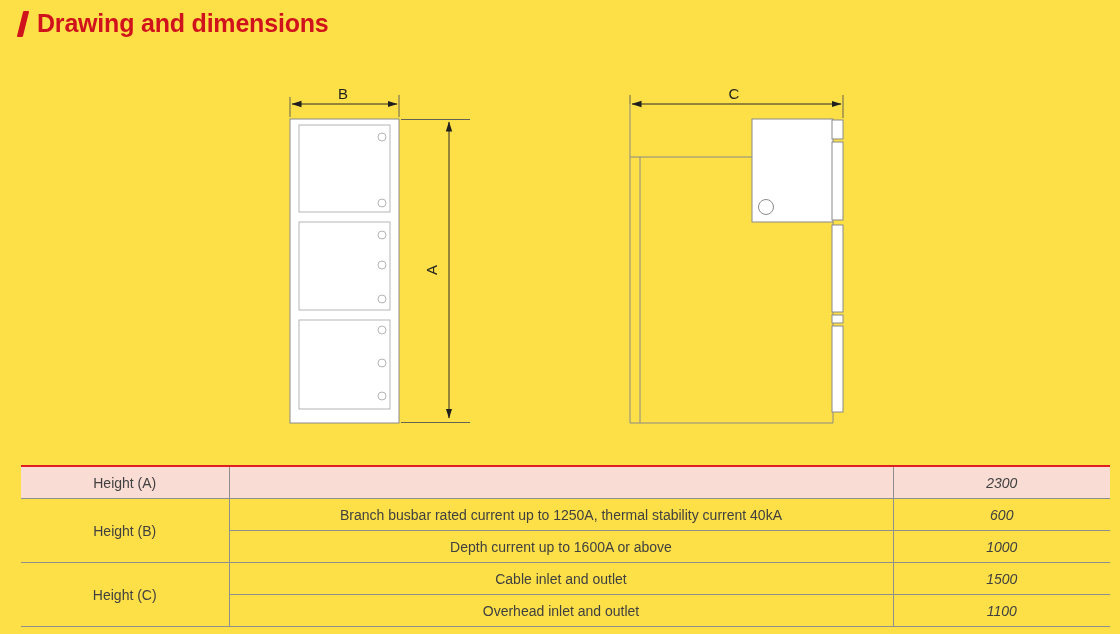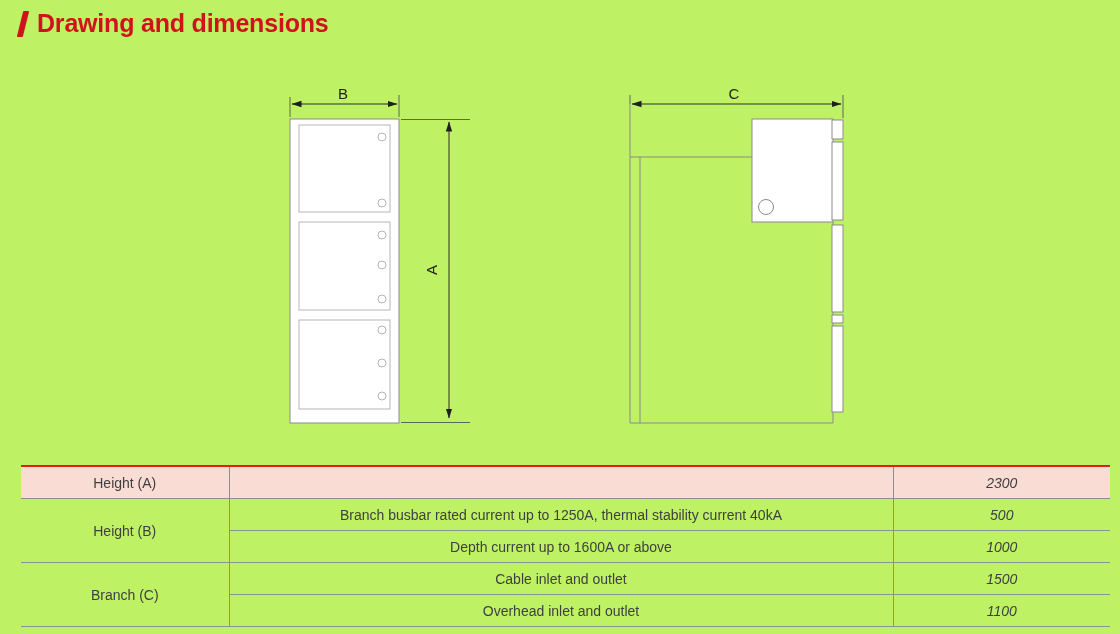--- a/index.html
+++ b/index.html
@@ -1,19 +1,19 @@
 <!DOCTYPE html>
 <html><head>
 <meta charset="utf-8">
 <style>
   html,body{margin:0;padding:0;background:#ffffff;}
   #canvas{
     position:relative;
     width:1120px;height:634px;
-    background:#bef264;
+    background:#fde047;
     font-family:"Liberation Sans", sans-serif;
     overflow:hidden;
   }
   
   .title-row{
     position:absolute;left:20px;top:9px;
     display:flex;align-items:center;gap:11px;
   }
   .title-slash{
     width:6px;height:26px;
@@ -140,28 +140,28 @@
     </colgroup>
     <tbody>
       <tr class="header-row">
         <td class="c1">Height (A)</td>
         <td></td>
         <td class="c3">2300</td>
       </tr>
       <tr>
         <td class="c1" rowspan="2">Height (B)</td>
         <td>Branch busbar rated current up to 1250A, thermal stability current 40kA</td>
-        <td class="c3">500</td>
+        <td class="c3">600</td>
       </tr>
       <tr>
         <td>Depth current up to 1600A or above</td>
         <td class="c3">1000</td>
       </tr>
       <tr>
-        <td class="c1" rowspan="2">Branch (C)</td>
+        <td class="c1" rowspan="2">Height (C)</td>
         <td>Cable inlet and outlet</td>
         <td class="c3">1500</td>
       </tr>
       <tr>
         <td>Overhead inlet and outlet</td>
         <td class="c3">1100</td>
       </tr>
     </tbody>
   </table>
 

